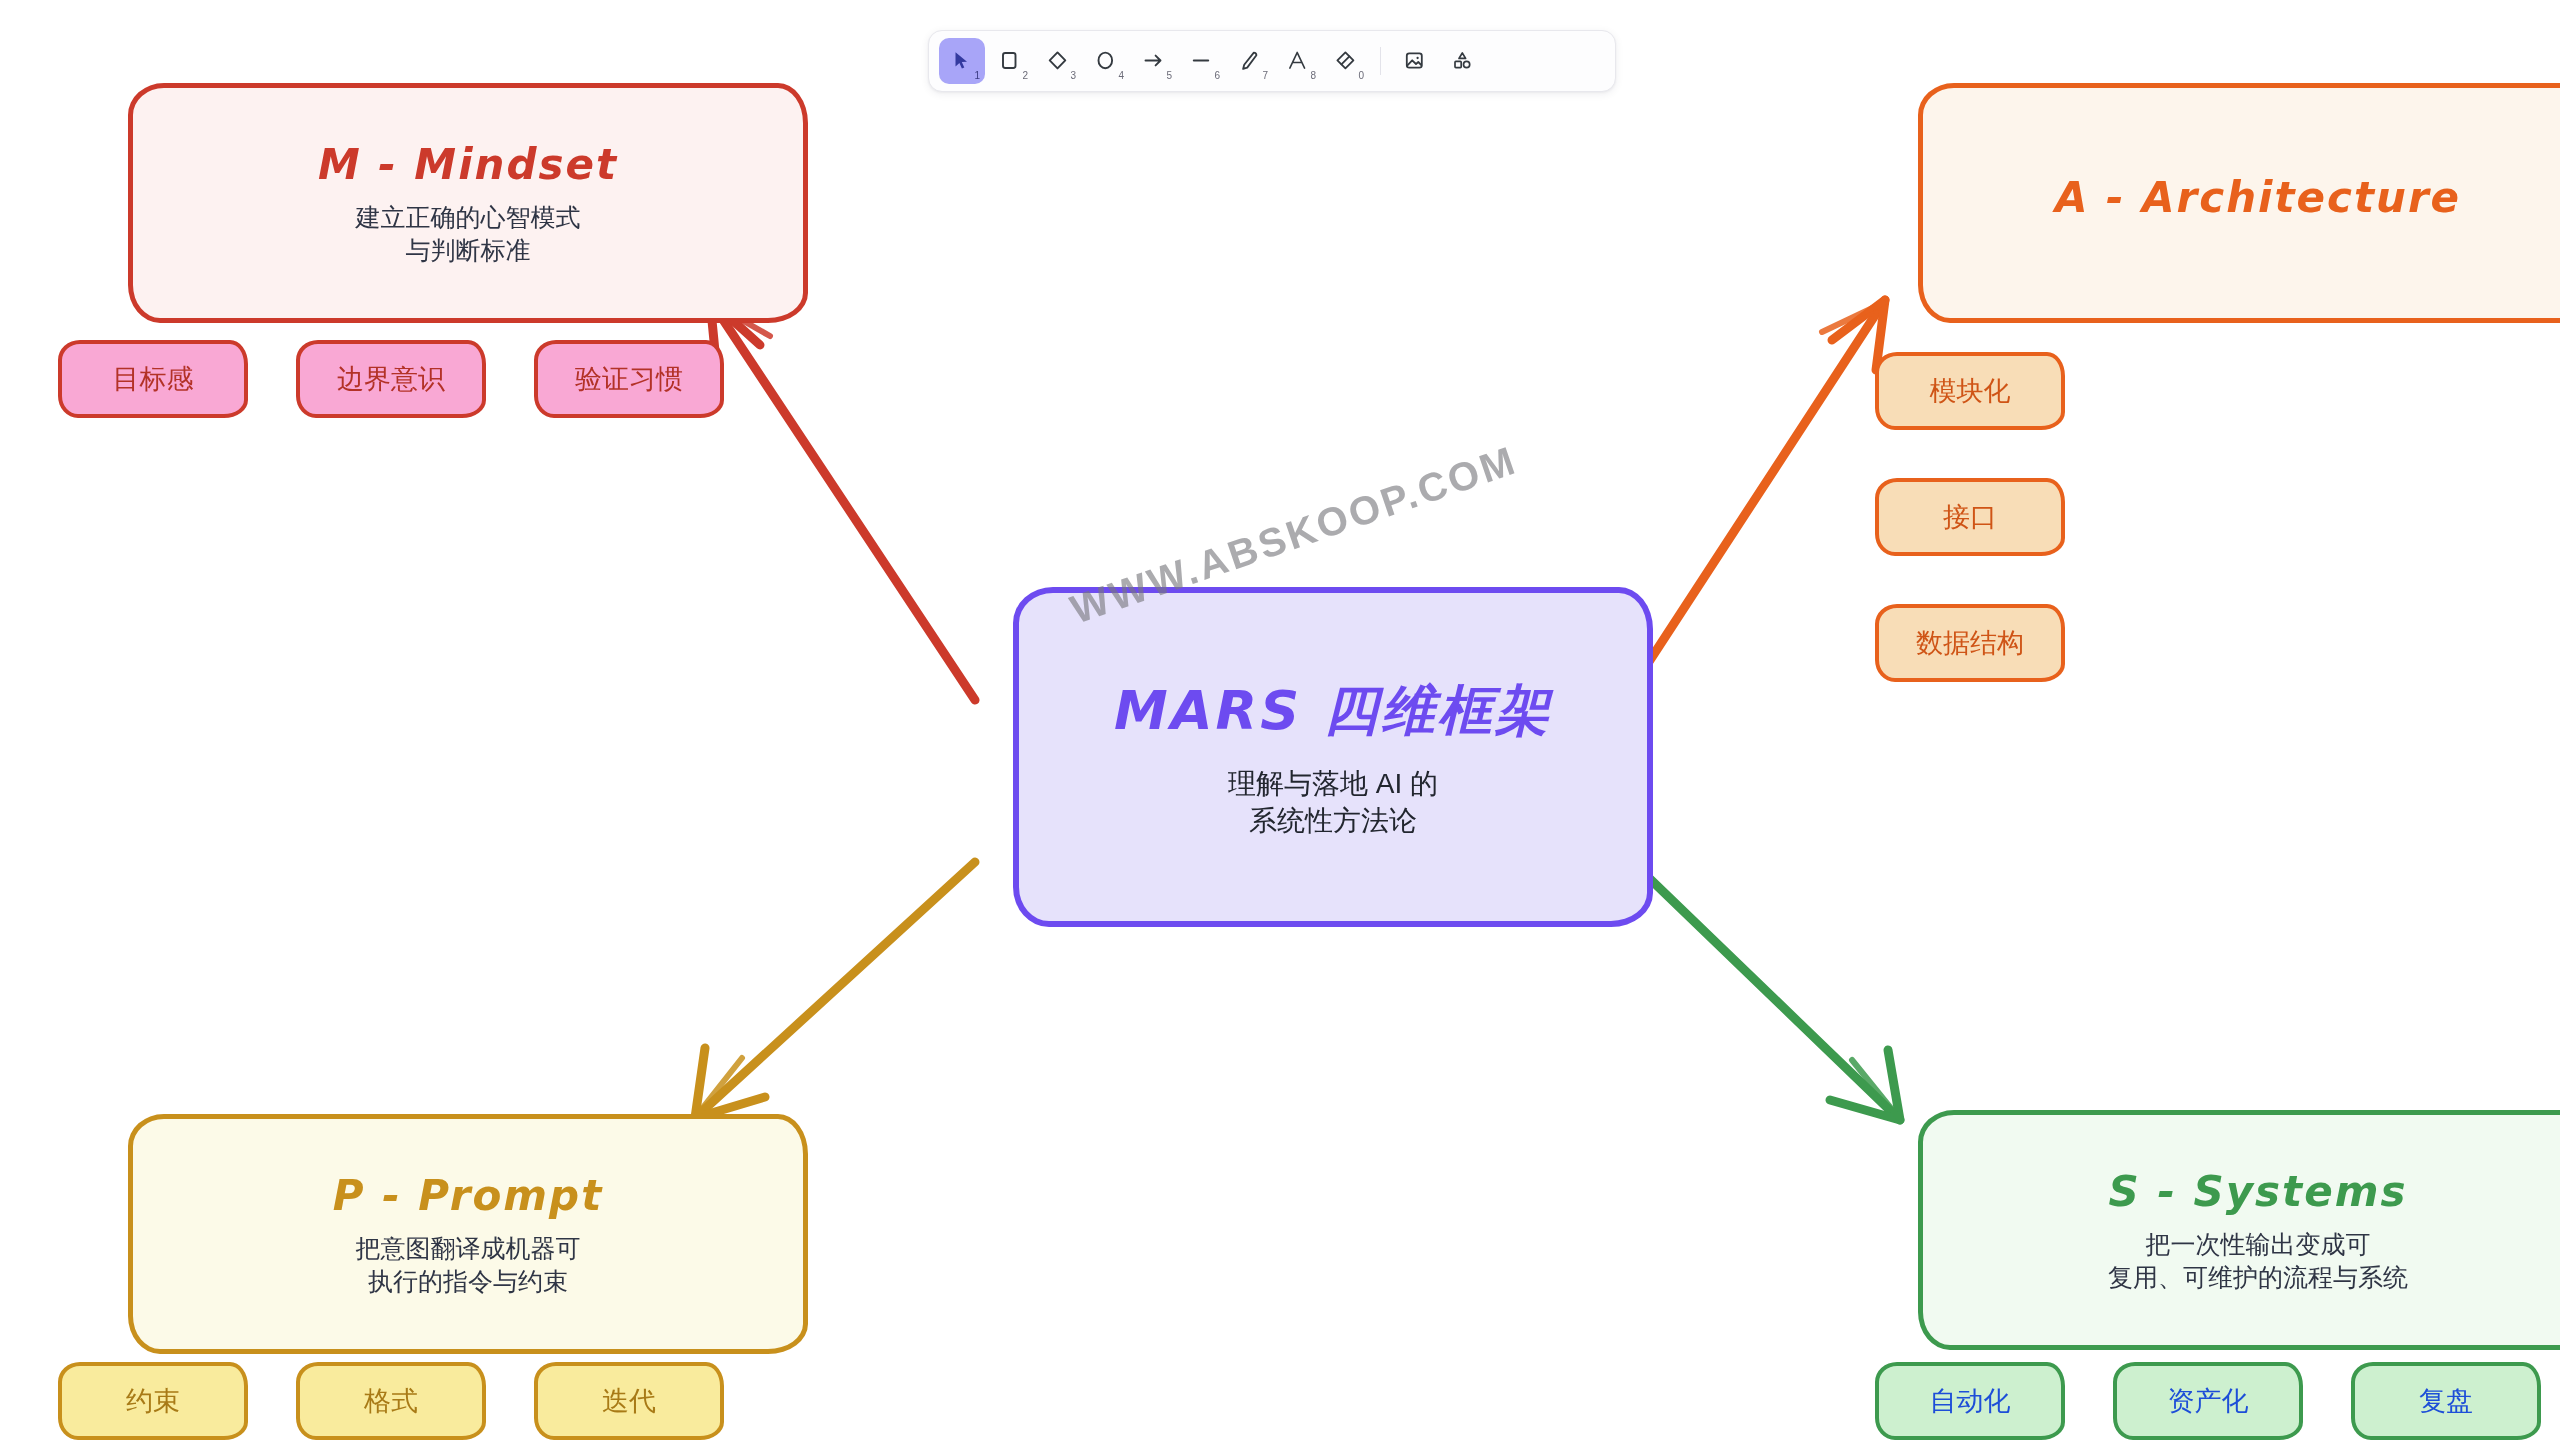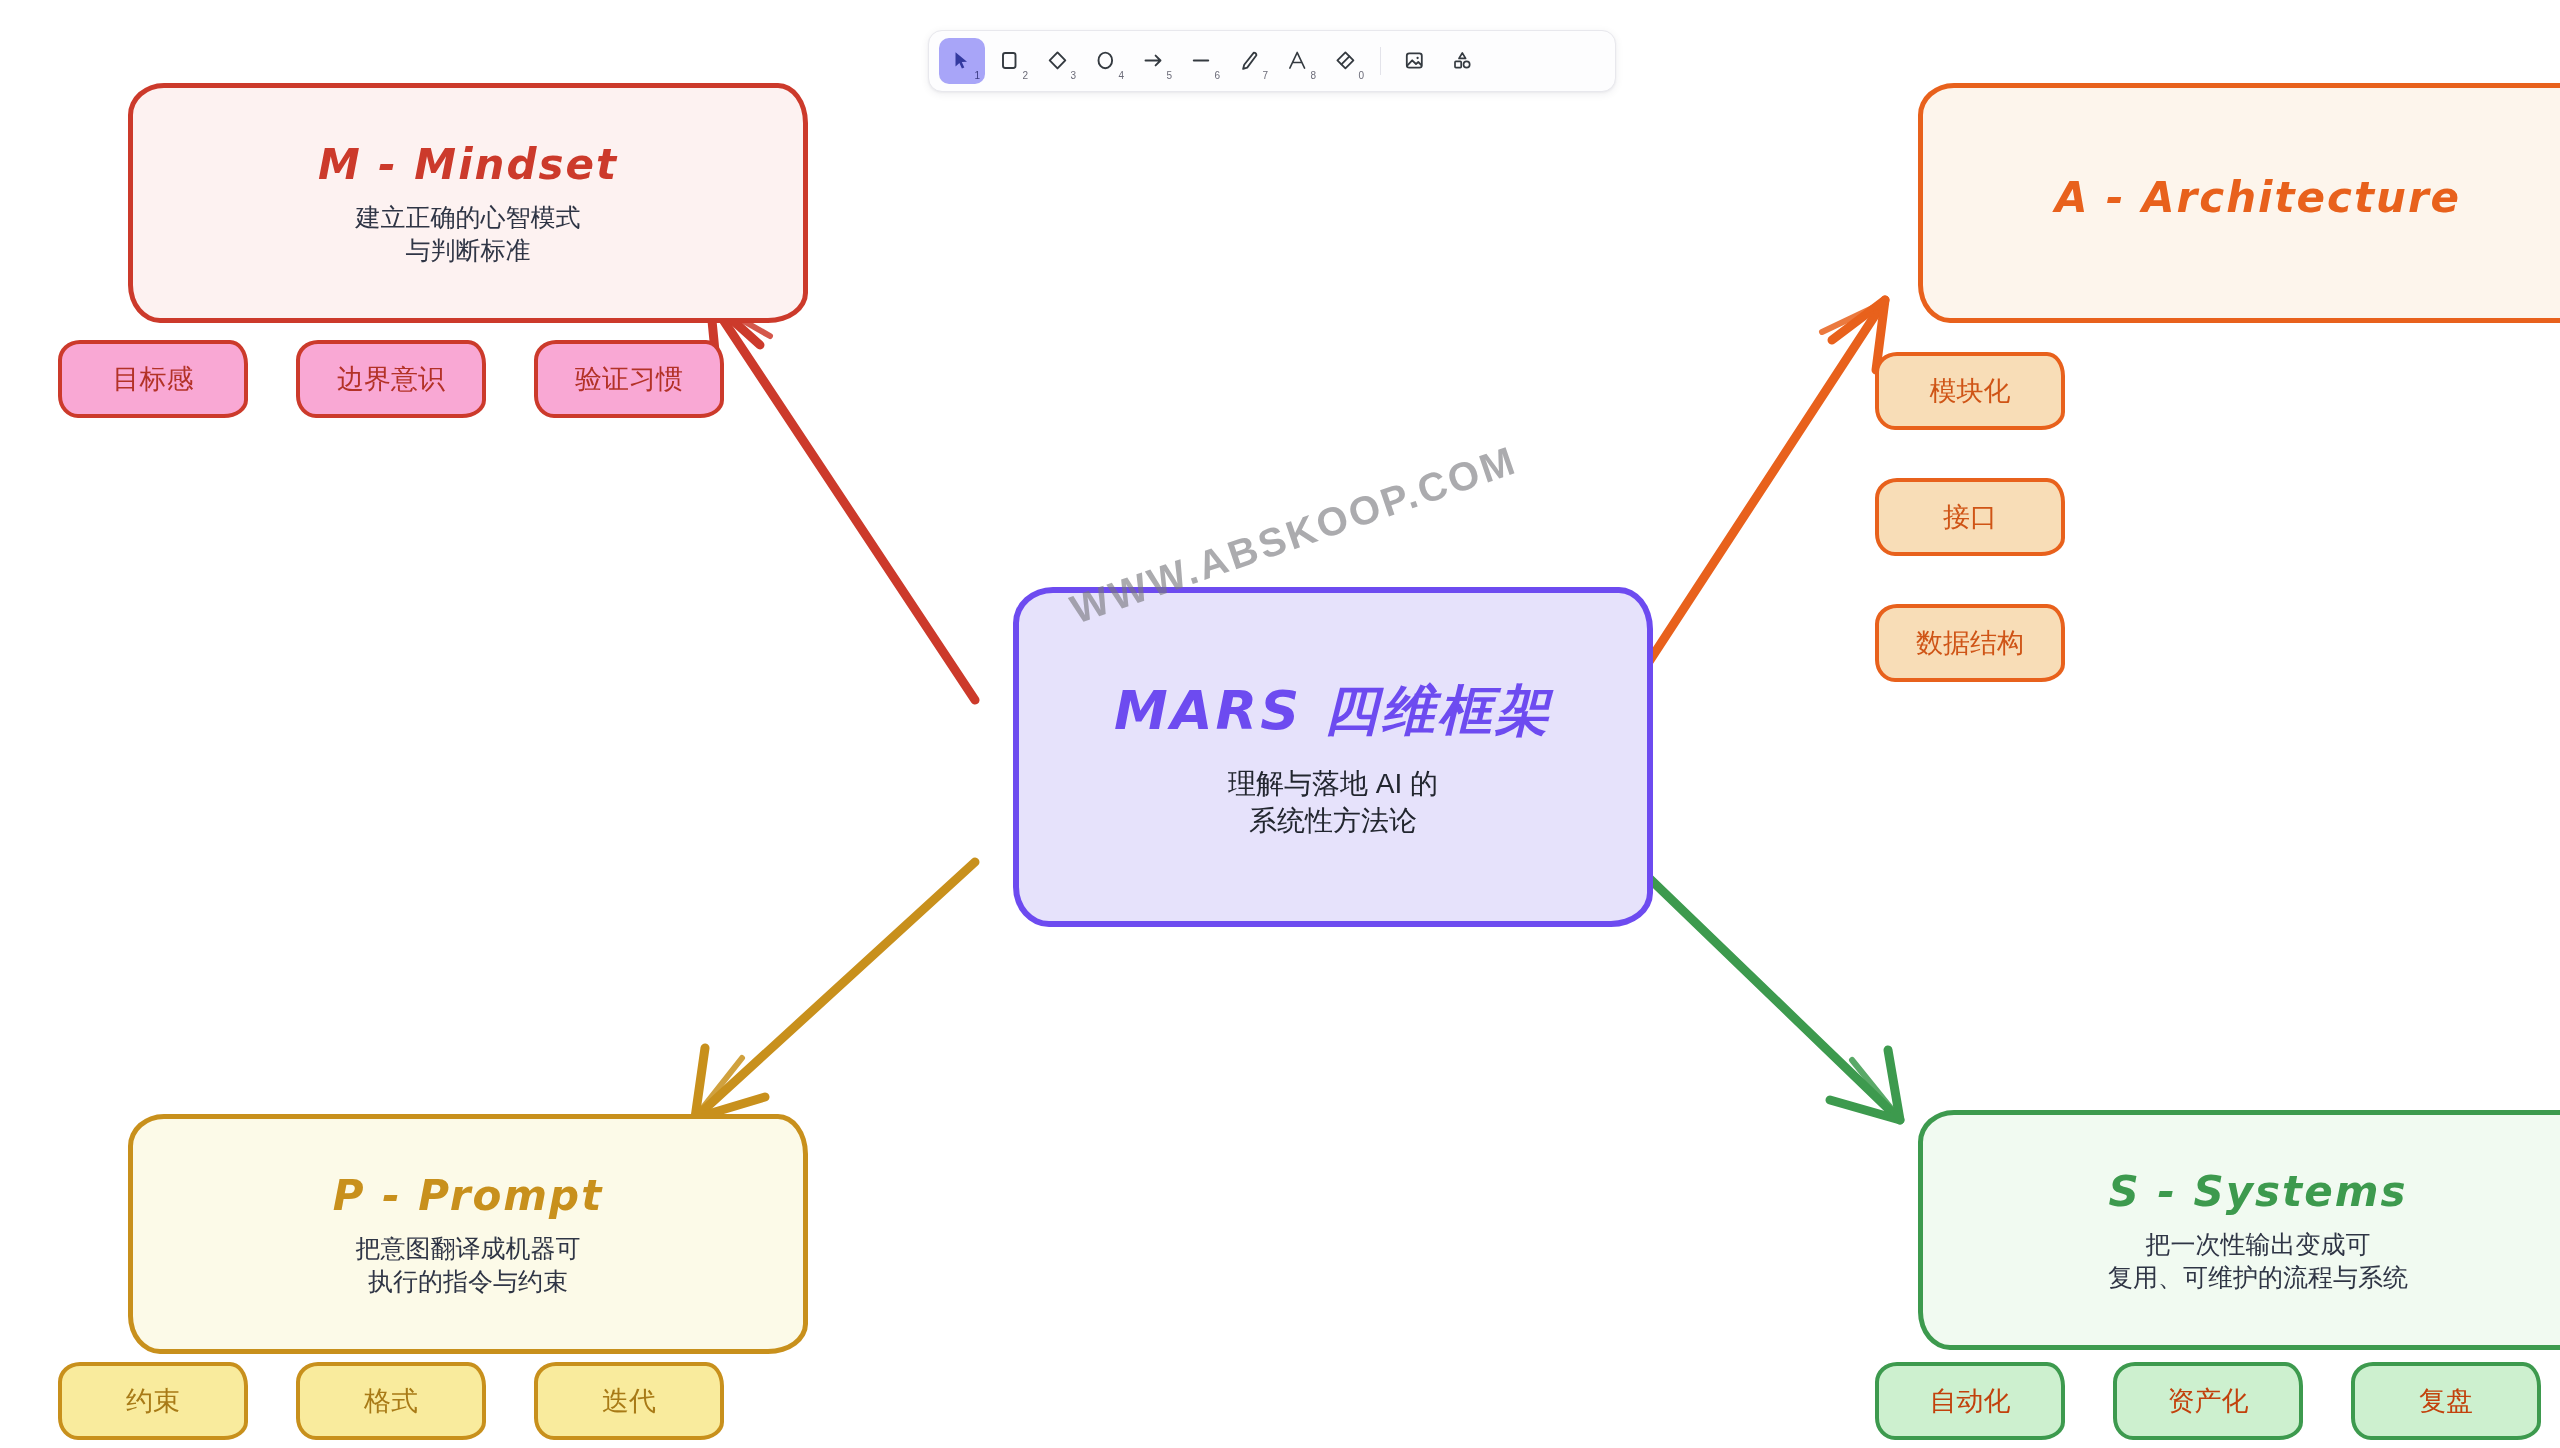--- a/index.html
+++ b/index.html
@@ -132,21 +132,21 @@
     font-size: 27px;
     white-space: nowrap;
   }
   .tags-mindset { left: 58px;  top: 340px; }
   .tags-mindset .tag  { background: #f9a8d4; border-color: #cc3a2b; color: #b33227; }
   .tags-arch    { left: 1875px; top: 352px; flex-direction: column; }
   .tags-arch .tag     { background: #f8ddb7; border-color: #e8611c; color: #cf5416; }
   .tags-prompt  { left: 58px;  top: 1362px; }
   .tags-prompt .tag   { background: #f9eb9d; border-color: #c8901c; color: #a87a16; }
   .tags-systems { left: 1875px; top: 1362px; }
-  .tags-systems .tag  { background: #cdf0cf; border-color: #3d9a4e; color: #c2410c; }
+  .tags-systems .tag  { background: #cdf0cf; border-color: #3d9a4e; color: #1d4ed8; }
 
   
   #watermark {
     position: absolute;
     left: 1065px; top: 590px;
     font-family: "Liberation Sans", sans-serif;
     font-size: 40px;
     font-weight: 700;
     letter-spacing: 3px;
     color: rgba(120,120,125,0.62);

